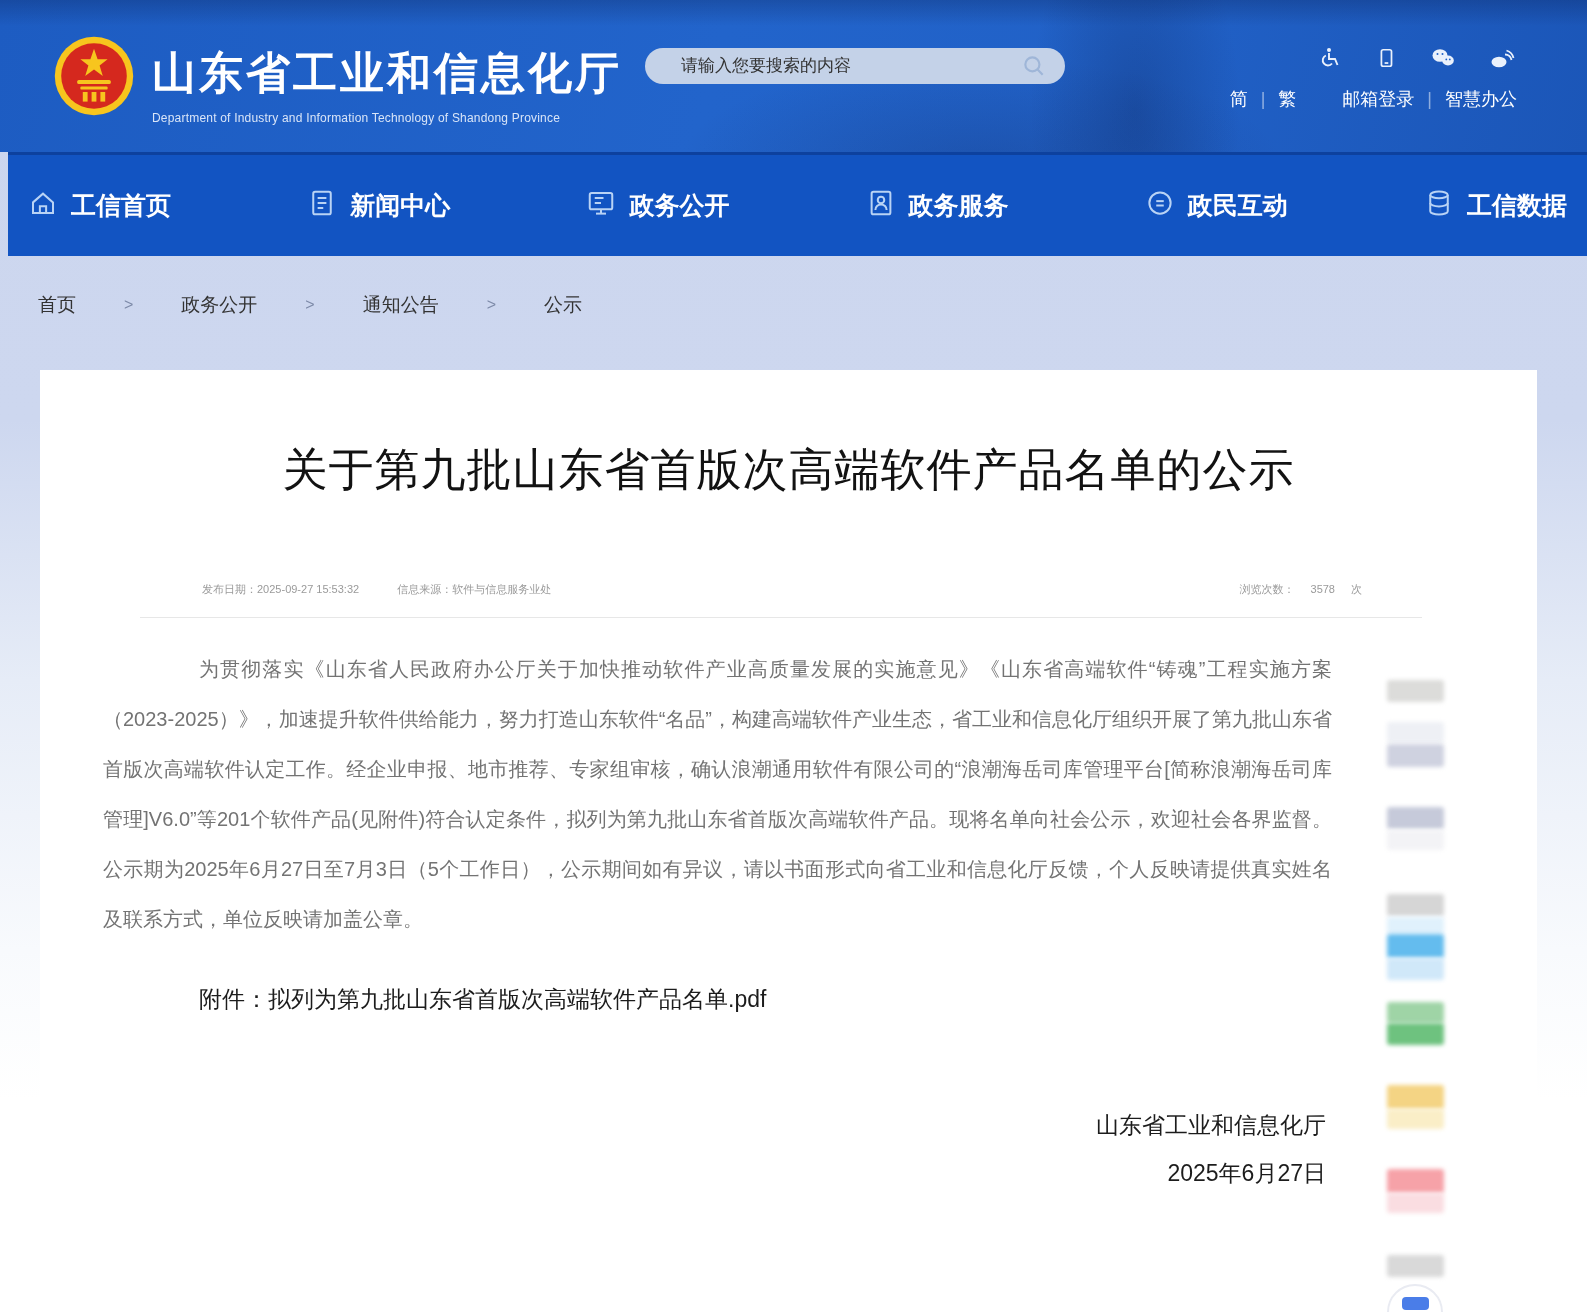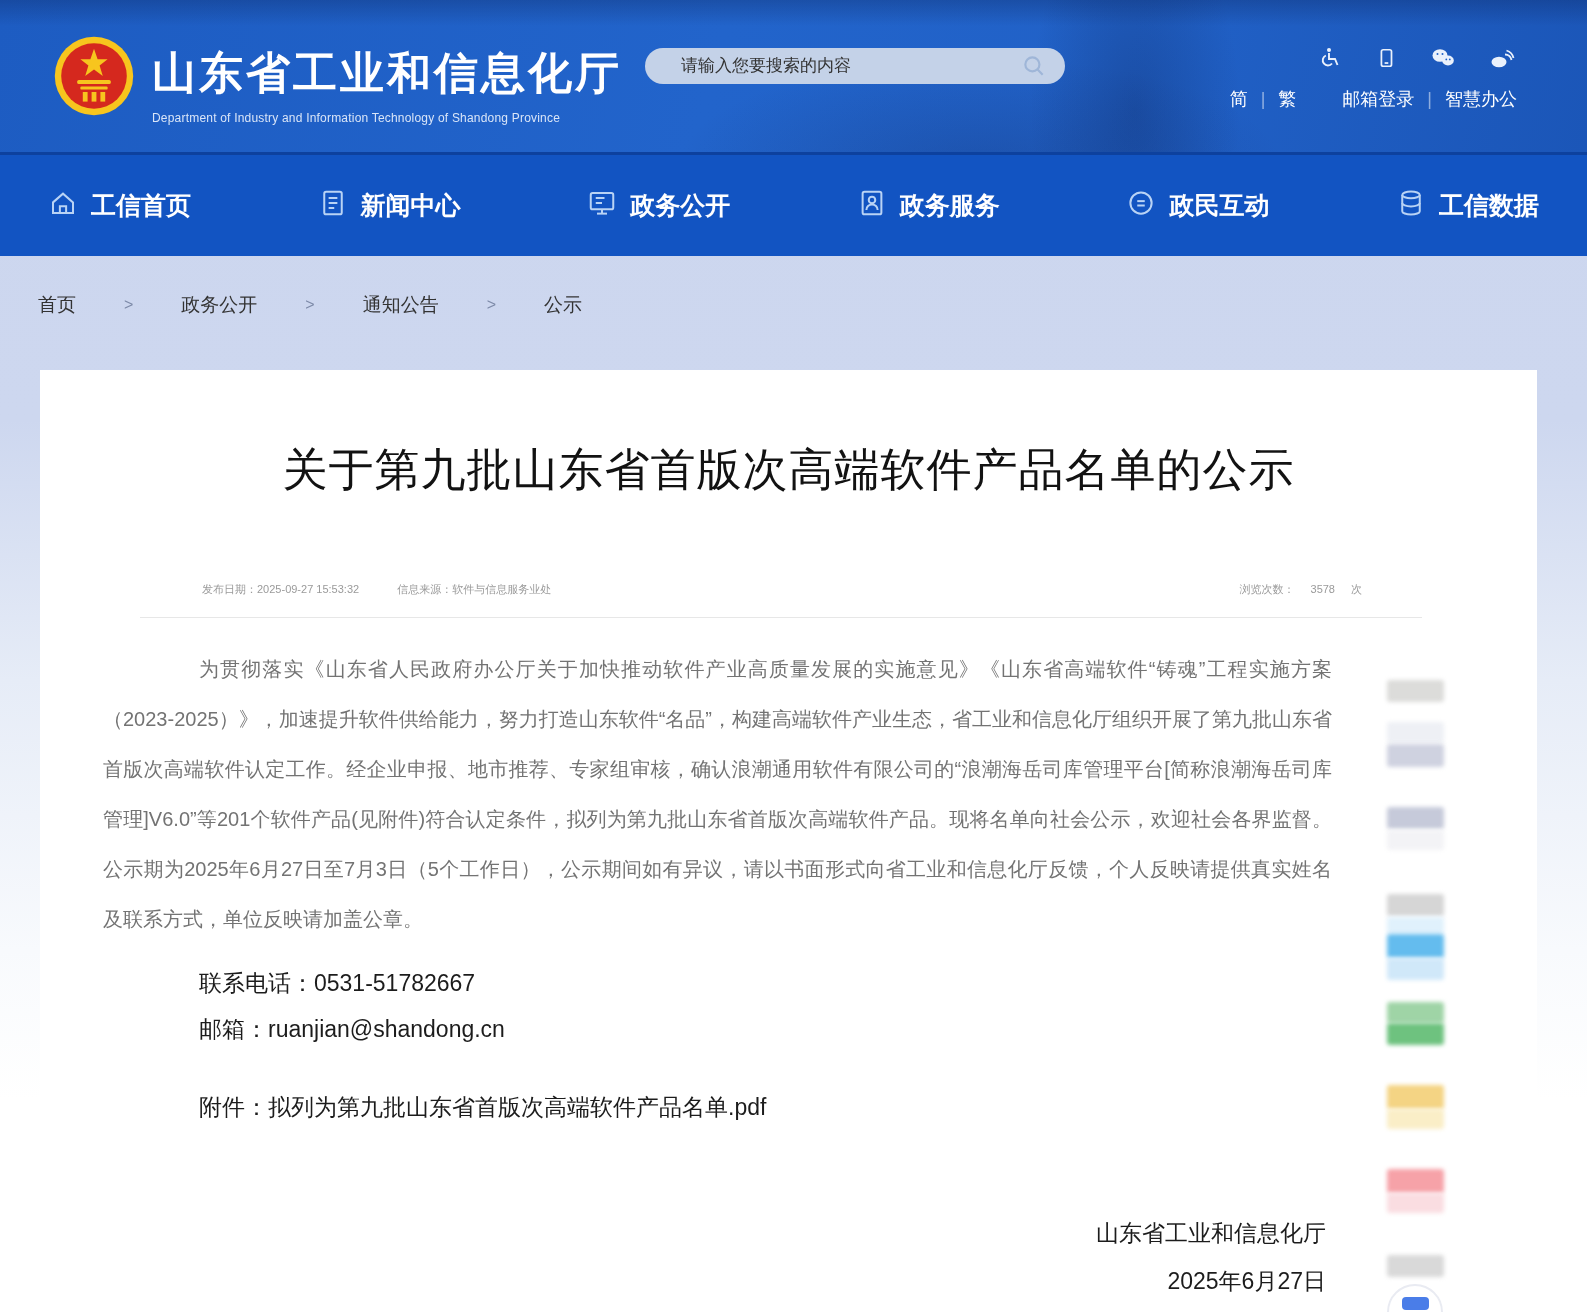--- a/index.html
+++ b/index.html
@@ -41,23 +41,23 @@
   .util-icons span { display:flex; cursor:pointer; }
   .util-links {
     position:absolute; top:87px; right:70px; display:flex; gap:13px; align-items:center;
     color:#fff; font-size:18px;
   }
   .util-links .sep { color:rgba(255,255,255,.5); }
   .util-links .gap { width:20px; }
   .util-links span[data-interactable="true"] { cursor:pointer; }
   
   .navbar {
-    position:absolute; top:152px; left:0; right:0; height:104px;
+    position:absolute; top:152px; left:8px; right:0; height:104px;
     background:#1254c2; border-top:3px solid #0d419e;
-    display:flex; align-items:center; justify-content:space-between; padding:0 48px;
+    display:flex; align-items:center; justify-content:space-between; padding:0 20px;
   }
   .nav-item { display:flex; align-items:center; gap:13px; color:#fff; font-size:25px; font-weight:600; cursor:pointer; white-space:nowrap; }
   .nav-item svg { flex:none; }
   
   .breadcrumb {
     position:absolute; top:292px; left:38px; display:flex; align-items:center; gap:48px;
     font-size:19px; color:#333;
   }
   .breadcrumb .crumb[data-interactable="true"] { cursor:pointer; }
   .breadcrumb .bc-sep { color:#7d8aa8; font-size:16px; }
@@ -248,24 +248,20 @@
     <span data-interactable="false">2025-09-27 15:53:32</span>
     <span class="m-src" data-interactable="false">信息来源： </span>
     <span data-interactable="false">软件与信息服务业处</span>
     <span class="m-right" data-interactable="false">浏览次数：</span>
     <span class="m-views" data-interactable="false">3578</span>
     <span data-interactable="false">次</span>
   </div>
 
   <div class="body-text" data-interactable="false">为贯彻落实《山东省人民政府办公厅关于加快推动软件产业高质量发展的实施意见》《山东省高端软件“铸魂”工程实施方案（2023-2025）》，加速提升软件供给能力，努力打造山东软件“名品”，构建高端软件产业生态，省工业和信息化厅组织开展了第九批山东省首版次高端软件认定工作。经企业申报、地市推荐、专家组审核，确认浪潮通用软件有限公司的“浪潮海岳司库管理平台[简称浪潮海岳司库管理]V6.0”等201个软件产品(见附件)符合认定条件，拟列为第九批山东省首版次高端软件产品。现将名单向社会公示，欢迎社会各界监督。公示期为2025年6月27日至7月3日（5个工作日），公示期间如有异议，请以书面形式向省工业和信息化厅反馈，个人反映请提供真实姓名及联系方式，单位反映请加盖公章。</div>
 
-  <div class="contact" data-interactable="false">
-    <div data-interactable="false">联系电话：0531-51782667</div>
-    <div data-interactable="false">邮箱：ruanjian@shandong.cn</div>
-  </div>
 
   <div class="attachment" data-interactable="true">附件：拟列为第九批山东省首版次高端软件产品名单.pdf</div>
 
   <div class="signature" data-interactable="false">
     <div data-interactable="false">山东省工业和信息化厅</div>
     <div data-interactable="false">2025年6月27日</div>
   </div>
 </div>
 
 <div class="side-widget" data-interactable="false">

